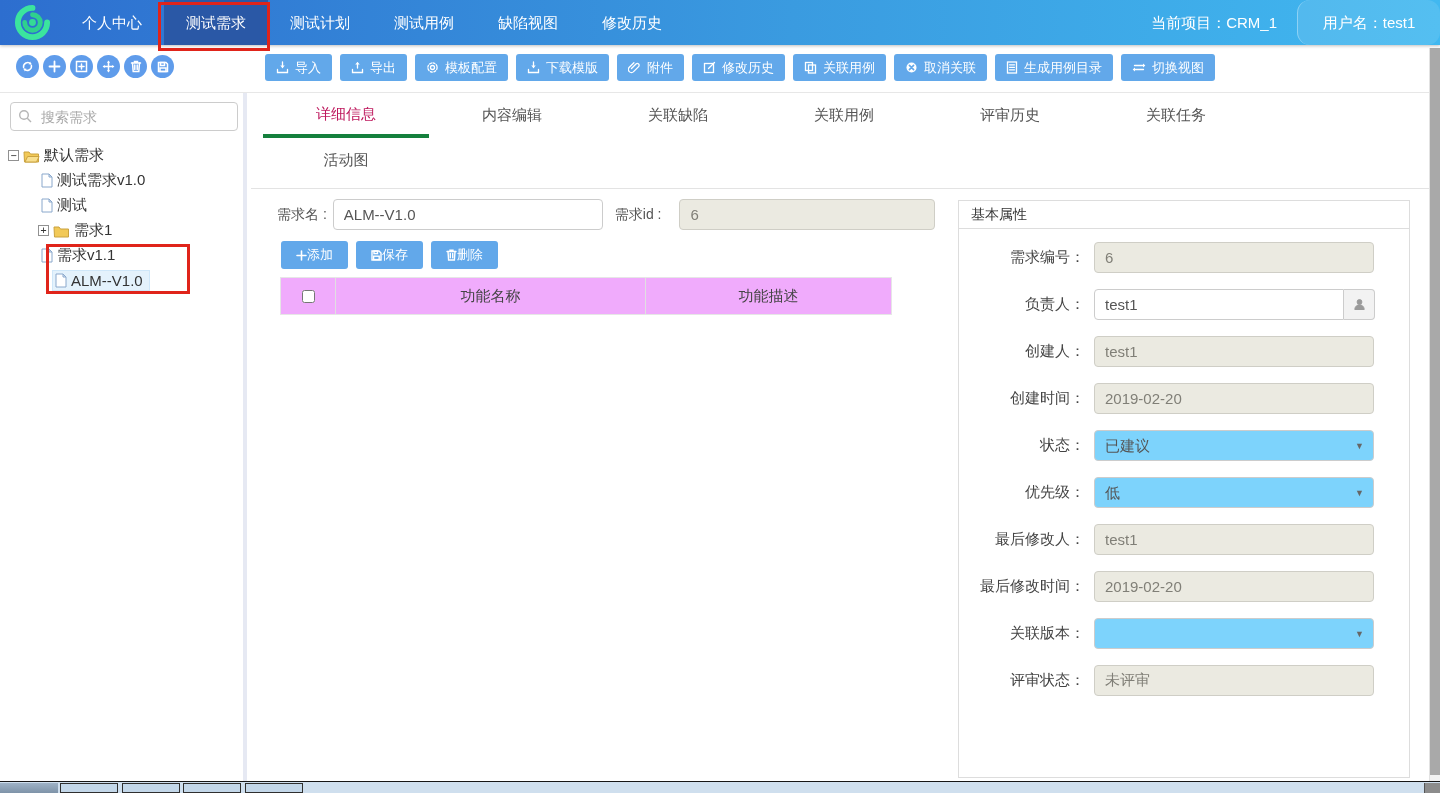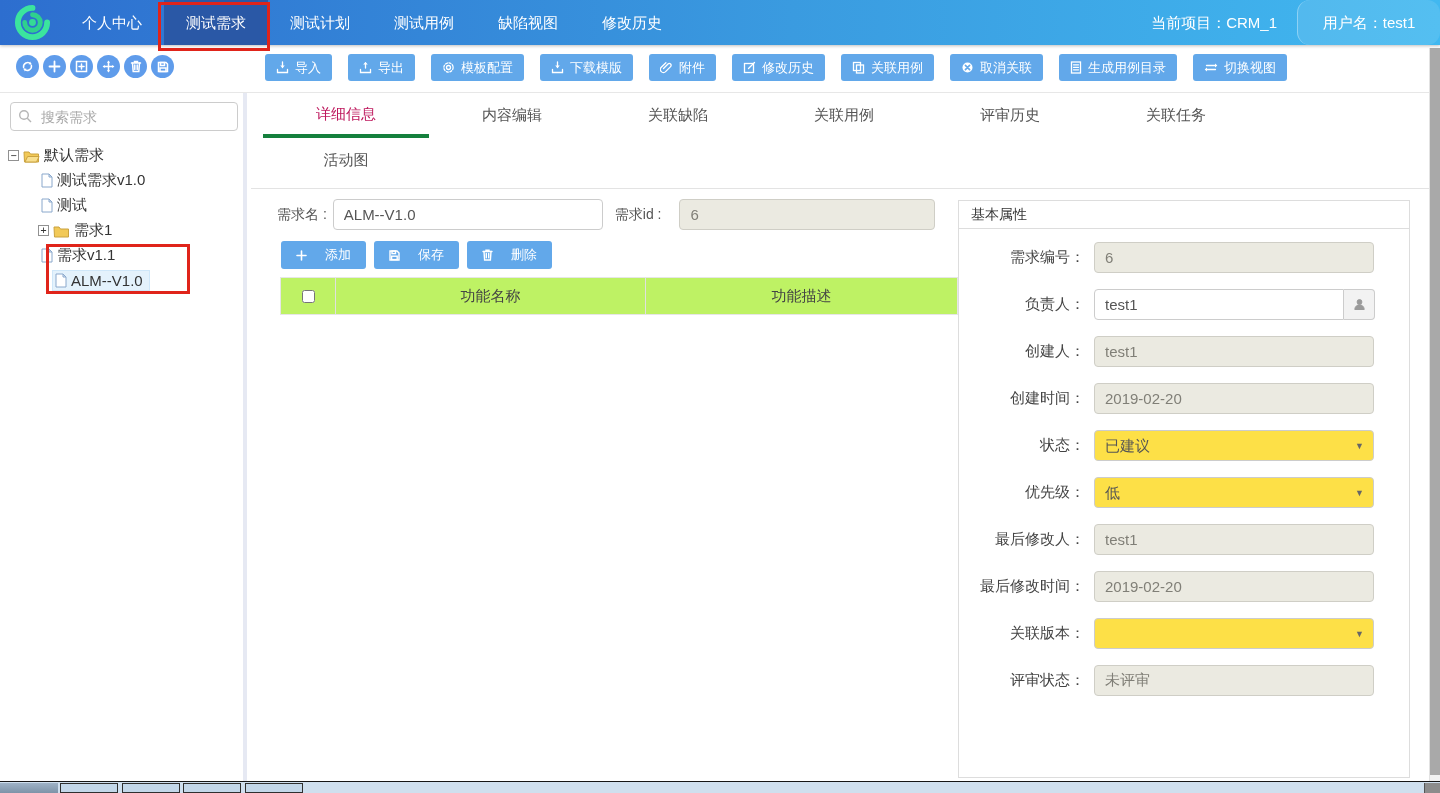--- a/index.html
+++ b/index.html
@@ -24,21 +24,21 @@
   #anno1 { left:158px; top:2px; width:112px; height:49px; }
   #anno2 { left:46px; top:244px; width:144px; height:50px; }
 
   
   #toolbar { position:absolute; left:0; top:45px; width:100%; height:48px; background:#fff;
     border-bottom:1px solid #e7e7e7; }
   .cgroup { position:absolute; left:16px; top:10px; display:flex; gap:4px; }
   .cbtn { width:23px; height:23px; border-radius:50%; background:#5f9ceb; display:flex;
     align-items:center; justify-content:center; cursor:pointer; }
   .cbtn svg { stroke:#fff; fill:none; stroke-width:1.5; stroke-linecap:round; }
-  .btngroup { position:absolute; left:265px; top:9px; display:flex; gap:16px; }
+  .btngroup { position:absolute; left:265px; top:9px; display:flex; gap:8px; }
   .tbtn { height:27px; padding:0 11px; background:#62a8ea; color:#fff; font-size:13px;
     border:none; border-radius:3px; display:flex; align-items:center; gap:6px; cursor:pointer;
     font-family:inherit; white-space:nowrap; }
   .tbtn svg { stroke:#fff; fill:none; stroke-width:1.3; stroke-linecap:round; }
 
   
   #sidebar { position:absolute; left:0; top:93px; width:247px; bottom:12px; background:#fff;
     border-right:4px solid #e6e9f3; }
   .searchwrap { position:absolute; left:10px; top:9px; width:228px; height:29px; }
   .searchwrap input { width:100%; height:100%; border:1px solid #ccc; border-radius:4px;
@@ -63,25 +63,25 @@
   .namerow { position:absolute; left:26px; top:106px; display:flex; align-items:center; }
   .flabel { font-size:14px; color:#555; margin-right:6px; }
   .finput { height:31px; border:1px solid #ccc; border-radius:4px; padding:0 10px; font-size:15px;
     color:#555; outline:none; font-family:inherit; }
   #nameinput { width:270px; }
   #idinput { width:256px; margin-left:12px; }
   .dis { background:#ebeae1 !important; border-color:#cfcec6 !important; color:#807f77 !important; }
 
   .actionrow { position:absolute; left:30px; top:148px; display:flex; gap:8px; }
   .abtn { height:28px; padding:0 15px; background:#62a8ea; color:#fff; font-size:13px; border:none;
-    border-radius:3px; display:flex; align-items:center; gap:18px; cursor:pointer; font-family:inherit; }
+    border-radius:3px; display:flex; align-items:center; gap:0; cursor:pointer; font-family:inherit; }
   .abtn svg { stroke:#fff; fill:none; stroke-width:1.4; stroke-linecap:round; }
 
-  .gridhead { position:absolute; left:29px; top:184px; width:678px; height:38px; display:flex;
-    background:#bef264; border:1px solid #e6e6e6; align-items:center;justify-content:flex-end; }
+  .gridhead { position:absolute; left:29px; top:184px; width:612px; height:38px; display:flex;
+    background:#f0abfc; border:1px solid #e6e6e6; align-items:center;justify-content:flex-end; }
   .gc { text-align:center; font-size:15px; color:#444; }
   .gc0 { width:55px; border-right:1px solid #e0e0e0; height:100%; display:flex; align-items:center; justify-content:center; }
   .gc1 { width:310px; border-right:1px solid #e0e0e0; height:100%; line-height:36px; }
   .gc2 { flex:1; line-height:36px; }
 
   
   #props { position:absolute; left:707px; top:107px; width:452px; bottom:3px;
     border:1px solid #ddd; background:#fff; }
   .phead { height:28px; line-height:27px; padding-left:12px; font-weight:normal; font-size:14px;
     color:#333; border-bottom:1px solid #ddd; }
@@ -89,21 +89,21 @@
   .prow { height:47px; display:flex; }
   .plabel { width:135px; text-align:right; padding-right:9px; line-height:30px; font-size:15px; color:#444; }
   .pctrl { position:relative; display:flex; }
   .pinput { width:280px; height:31px; border:1px solid #ccc; border-radius:4px; padding:0 10px;
     font-size:15px; color:#555; outline:none; font-family:inherit; }
   .pinput.short { width:250px; border-radius:4px 0 0 4px; }
   .userbtn { width:31px; height:31px; border:1px solid #ccc; border-left:none;
     border-radius:0 4px 4px 0; background:#f2f2f2; display:flex; align-items:center;
     justify-content:center; cursor:pointer; }
   .userbtn svg { stroke:#9a9a9a; fill:#9a9a9a; }
-  .pselect { width:280px; height:31px; border:1px solid #ccc; border-radius:4px; background:#fde047;
+  .pselect { width:280px; height:31px; border:1px solid #ccc; border-radius:4px; background:#7dd3fc;
     line-height:29px; padding-left:10px; font-size:15px; color:#555; position:relative; cursor:pointer; }
   .caret { position:absolute; right:9px; top:0; line-height:31px; font-size:9px; color:#666; }
 
   
   #vscroll { position:absolute; right:0; top:48px; bottom:12px; width:11px; background:#f2f2f2;
     border-left:1px solid #e2e2e2; }
   #vthumb { position:absolute; left:0; right:0; top:0; bottom:6px; background:#a9a9a9; }
   #bstrip { position:absolute; left:0; bottom:0; width:100%; height:12px; background:#cfdfee;
     border-top:1px solid #161616; }
   .bseg { position:absolute; top:1px; height:10px; }

